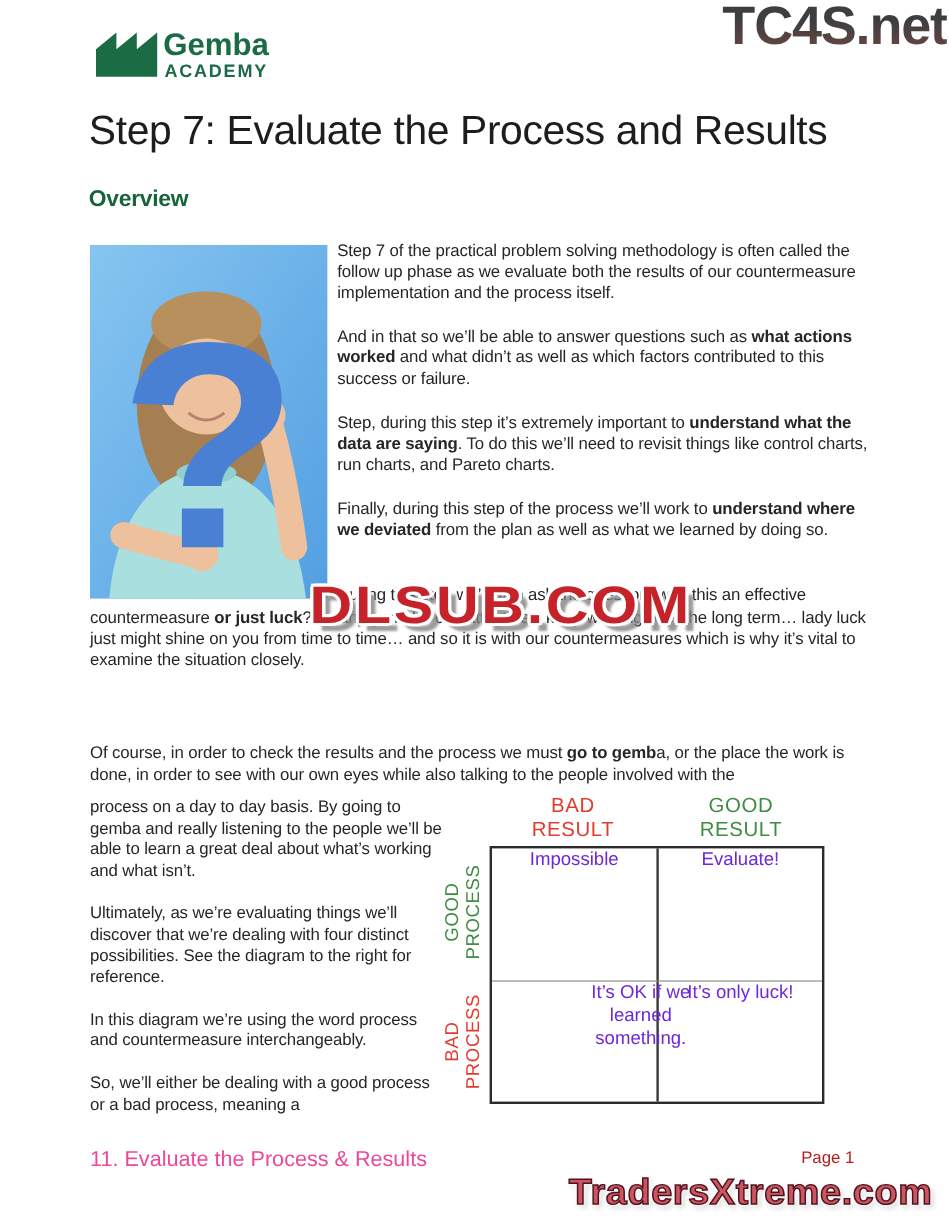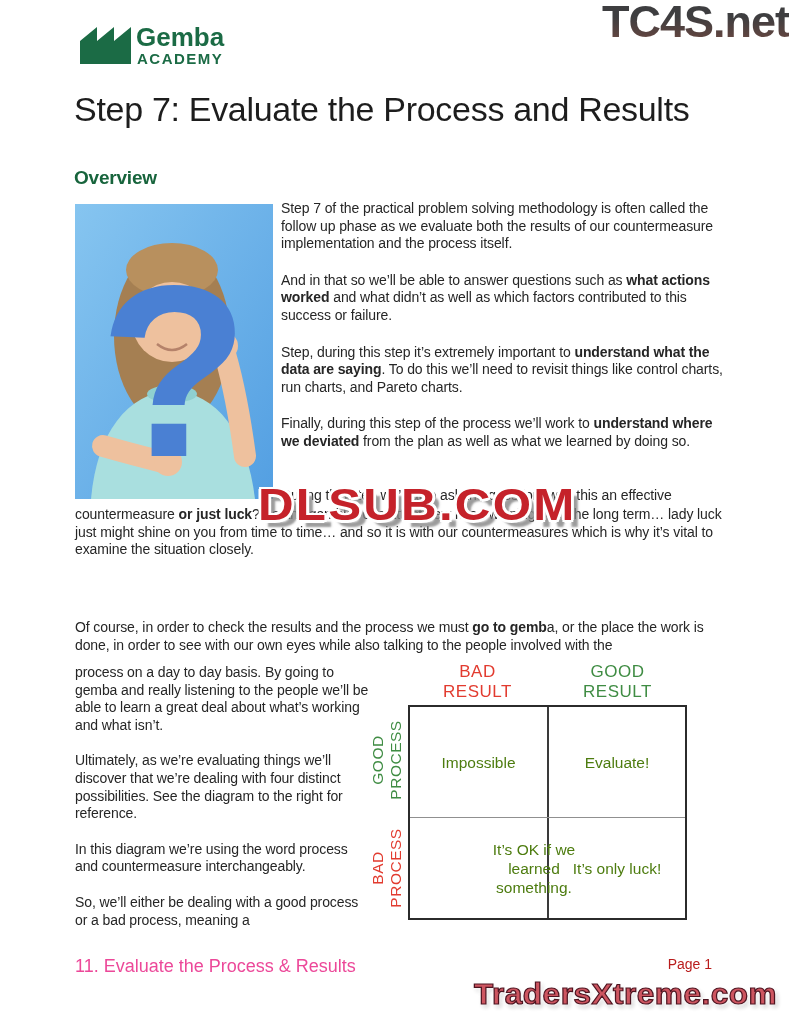--- a/index.html
+++ b/index.html
@@ -44,22 +44,22 @@
 
   
   .matrix{position:absolute;left:368px;top:662px;width:322px;height:262px;}
   .mx-colhead{position:absolute;top:0;width:139px;text-align:center;font-size:17px;line-height:20px;
               letter-spacing:0.5px;}
   .mx-red{color:#e23b2f;} .mx-green{color:#3f8c43;}
   .mx-table{position:absolute;left:40px;top:43px;width:279px;height:215px;border:2px solid #2b2b2b;
             box-sizing:border-box;background:#fff;}
   .mx-vdiv{position:absolute;left:137px;top:0;bottom:0;width:2px;background:#3a3a3a;}
   .mx-hdiv{position:absolute;left:0;right:0;top:110px;height:1px;background:#909090;}
-  .mx-cell{position:absolute;display:flex;align-items:center;justify-content:center;
-           text-align:center;font-size:15.5px;line-height:19px;color:#4d7c0f;}
+  .mx-cell{position:absolute;display:flex;justify-content:center;
+           text-align:center;font-size:15.5px;line-height:19px;color:#6d28d9;}
   .mx-c-tl{left:0;top:0;width:137px;height:110px;}
   .mx-c-tr{left:139px;top:0;width:136px;height:110px;}
   .mx-c-bl{left:0;top:111px;width:152px;height:100px;padding-left:48px;}
   .mx-c-br{left:139px;top:111px;width:136px;height:100px;}
   .mx-c-bl div{width:112px;}
   .mx-rowlab{position:absolute;width:111px;height:40px;transform:rotate(-90deg);
              text-align:center;font-size:15.5px;line-height:18px;letter-spacing:0.5px;left:-35px;}
   .mx-r1{top:78px;} .mx-r2{top:186px;}
 
   
@@ -73,21 +73,21 @@
 
   <svg class="logo" width="170" height="56" viewBox="0 0 170 56">
     <path fill="#1b6b45" d="M4,50 L4,27 L21,13 L21,27 L38,13 L38,27 L55,13 L55,50 Z"></path>
     <text x="60" y="32" font-size="26" font-weight="700" fill="#1b6b45">Gemba</text>
     <text x="61" y="50" font-size="15" font-weight="700" letter-spacing="1.5" fill="#1b6b45">ACADEMY</text>
   </svg>
 
   <div class="tc4s">TC4S.net</div>
 
   <div class="doc-title">Step 7: Evaluate the Process and Results</div>
-  <div class="green-h" style="left:74px;top:156px;margin-top:11px;">Overview</div>
+  <div class="green-h" style="left:74px;top:156px;">Overview</div>
 
   <svg class="photo" viewBox="0 0 198 295" preserveAspectRatio="none">
     <defs>
       <linearGradient id="pbg" x1="0" y1="0" x2="1" y2="1">
         <stop offset="0" stop-color="#86c5f0"></stop>
           <stop offset="1" stop-color="#539fe2"></stop>
       </linearGradient>
     </defs>
     <rect x="0" y="0" width="198" height="295" fill="url(#pbg)"></rect>
     <ellipse cx="97" cy="132" rx="58" ry="90" fill="#a57f52"></ellipse>

